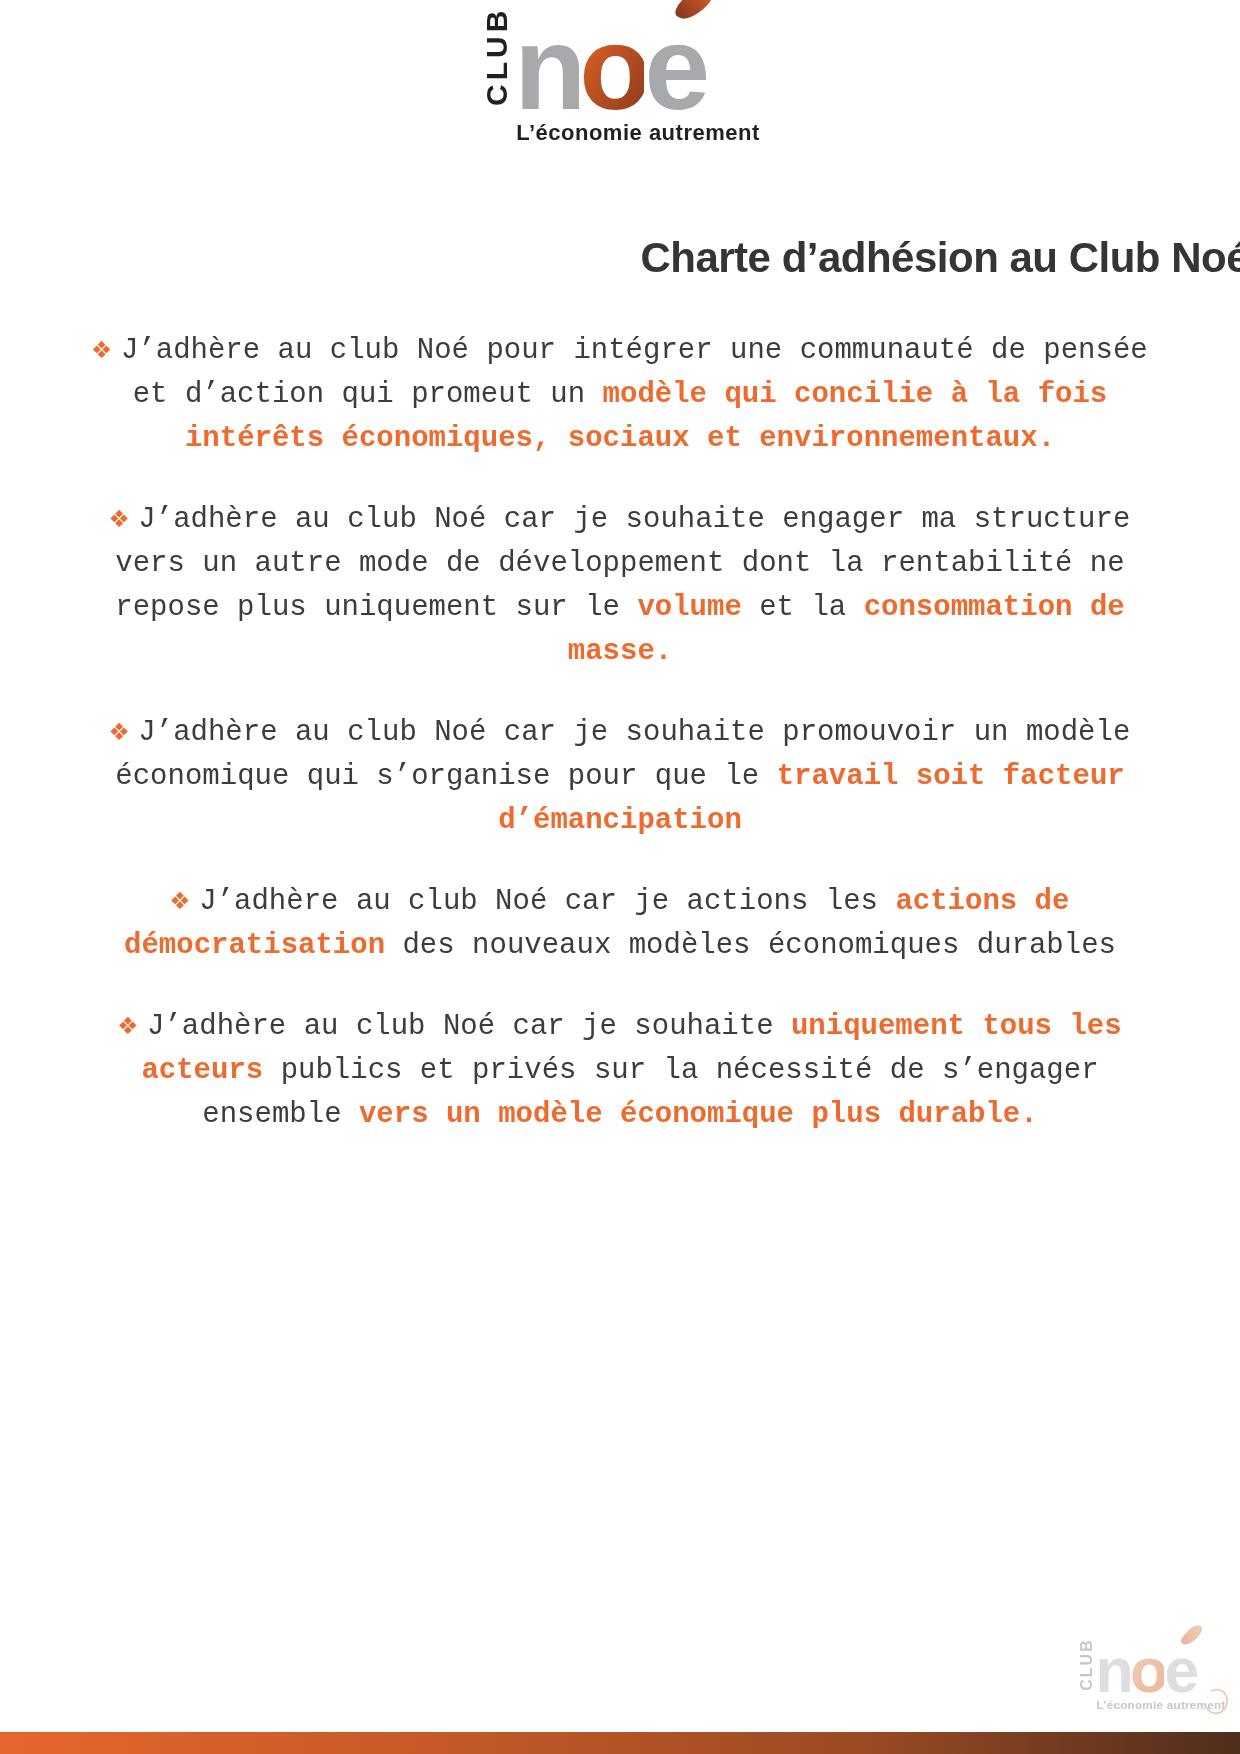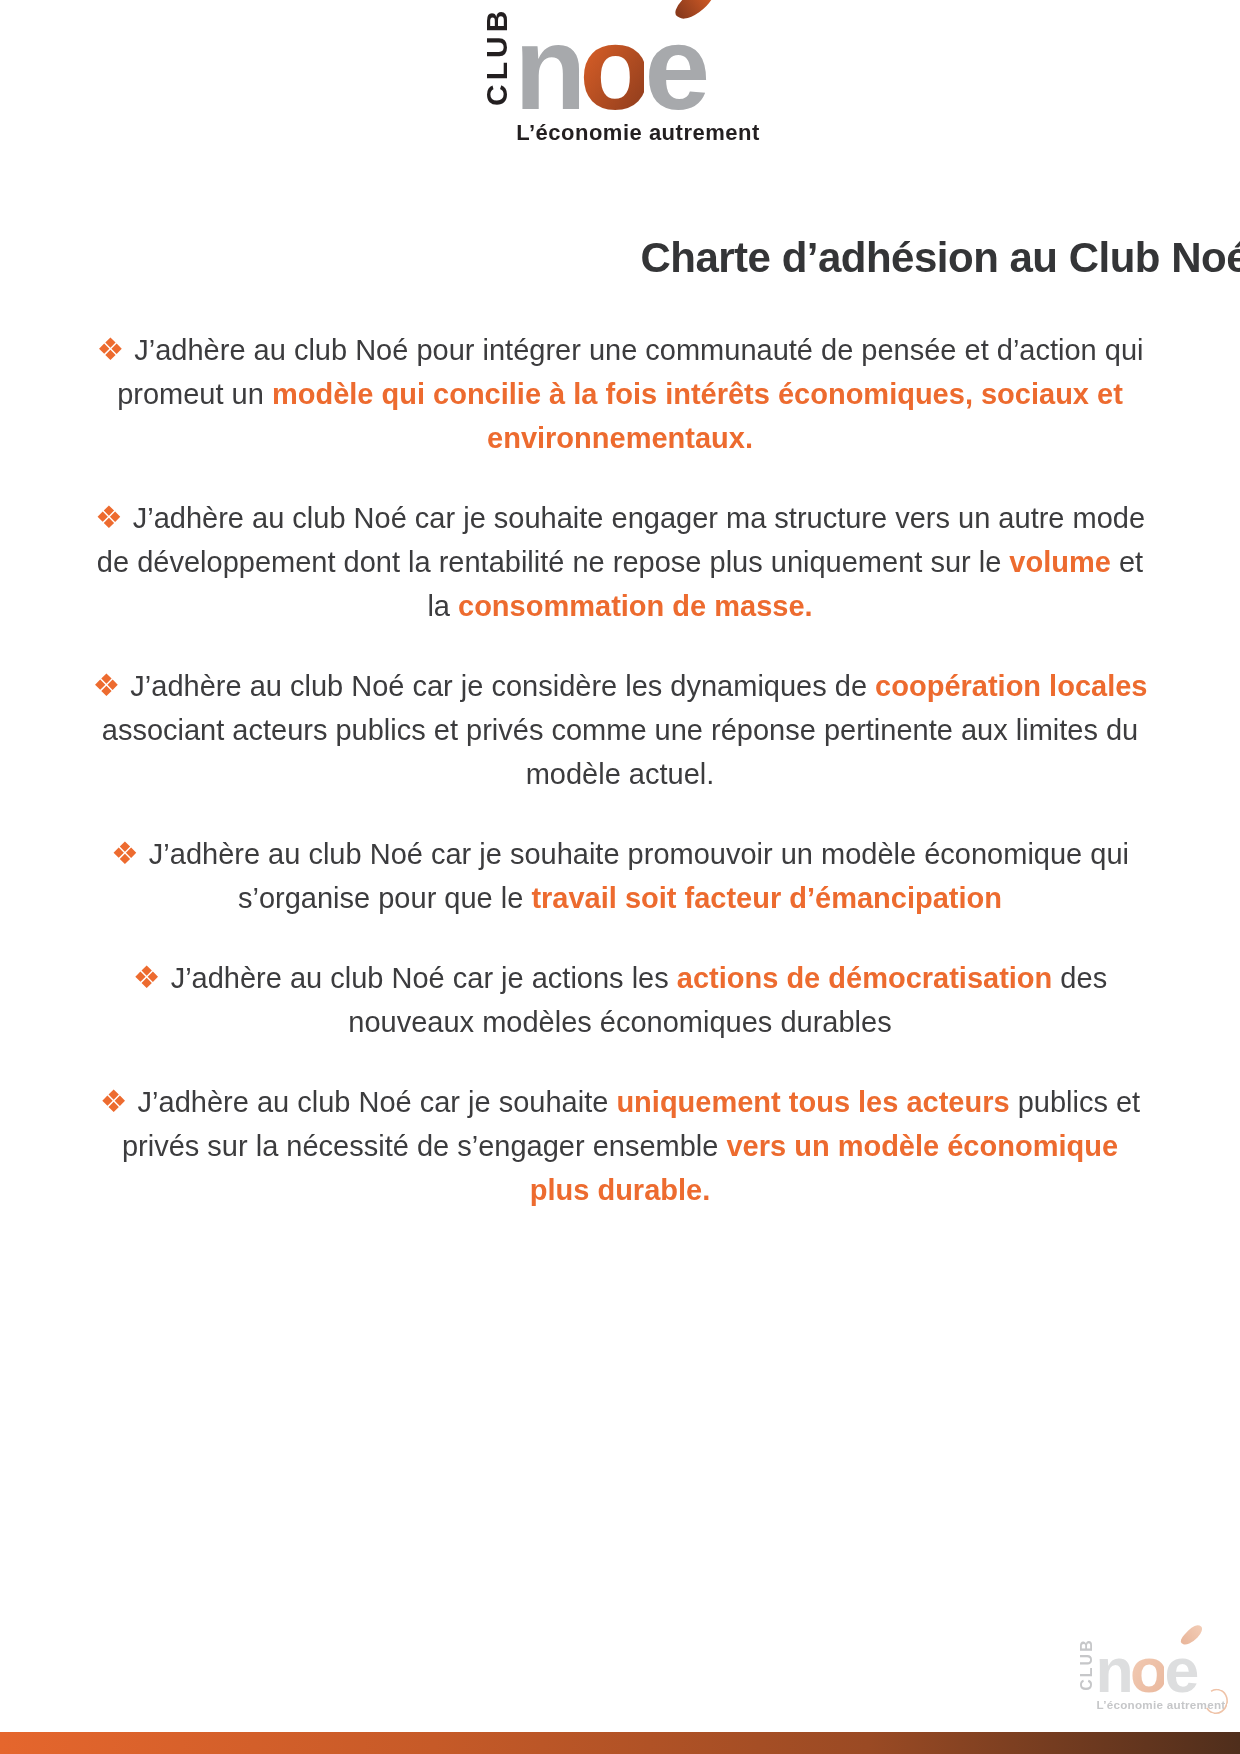--- a/index.html
+++ b/index.html
@@ -86,20 +86,21 @@
     color: var(--title, #343537);
     letter-spacing: -0.5px;
   }
 
   
   .clauses {
     position: absolute;
     top: 328px;
     left: 90px;
     width: 1060px;
+    font-family: Liberation Mono, monospace;
   }
   .clause {
     text-align: center;
     font-size: 29px;
     line-height: 44px;
     color: var(--text, #3C3C3E);
     margin-bottom: 36px;
   }
   .clause .diamond {
     color: var(--accent, #ED6B2F);
@@ -166,21 +167,20 @@
       </div>
       <div class="logo-tagline">L’économie autrement</div>
     </div>
   </div>
 
   <h1 class="title">Charte d’adhésion au Club Noé</h1>
 
   <div class="clauses" id="clauses-container">
       <p class="clause"><span class="diamond">❖</span><span class="txt">J’adhère au club Noé pour intégrer une communauté de pensée et d’action qui promeut un </span><span class="hl">modèle qui concilie à la fois intérêts économiques, sociaux et environnementaux.</span></p>
       <p class="clause"><span class="diamond">❖</span><span class="txt">J’adhère au club Noé car je souhaite engager ma structure vers un autre mode de développement dont la rentabilité ne repose plus uniquement sur le </span><span class="hl">volume</span><span class="txt"> et la </span><span class="hl">consommation de masse.</span></p>
-      <p class="clause"><span class="diamond">❖</span><span class="txt">J’adhère au club Noé car je considère les dynamiques de </span><span class="hl">coopération locales</span><span class="txt"> associant acteurs publics et privés comme une réponse pertinente aux limites du modèle actuel.</span></p>
       <p class="clause"><span class="diamond">❖</span><span class="txt">J’adhère au club Noé car je souhaite promouvoir un modèle économique qui s’organise pour que le </span><span class="hl">travail soit facteur d’émancipation</span></p>
       <p class="clause"><span class="diamond">❖</span><span class="txt">J’adhère au club Noé car je actions les </span><span class="hl">actions de démocratisation</span><span class="txt"> des nouveaux modèles économiques durables</span></p>
       <p class="clause"><span class="diamond">❖</span><span class="txt">J’adhère au club Noé car je souhaite </span><span class="hl">uniquement tous les acteurs</span><span class="txt"> publics et privés sur la nécessité de s’engager ensemble </span><span class="hl">vers un modèle économique plus durable.</span></p>
     </div>
 
   <div class="watermark">
     <div class="logo">
       <div class="logo-row">
         <span class="logo-club">CLUB</span>
         <span class="logo-word"><span class="logo-n">n</span><span class="logo-o">o</span><span class="logo-e-wrap"><span class="logo-accent"></span><span class="logo-e">e</span></span></span>

